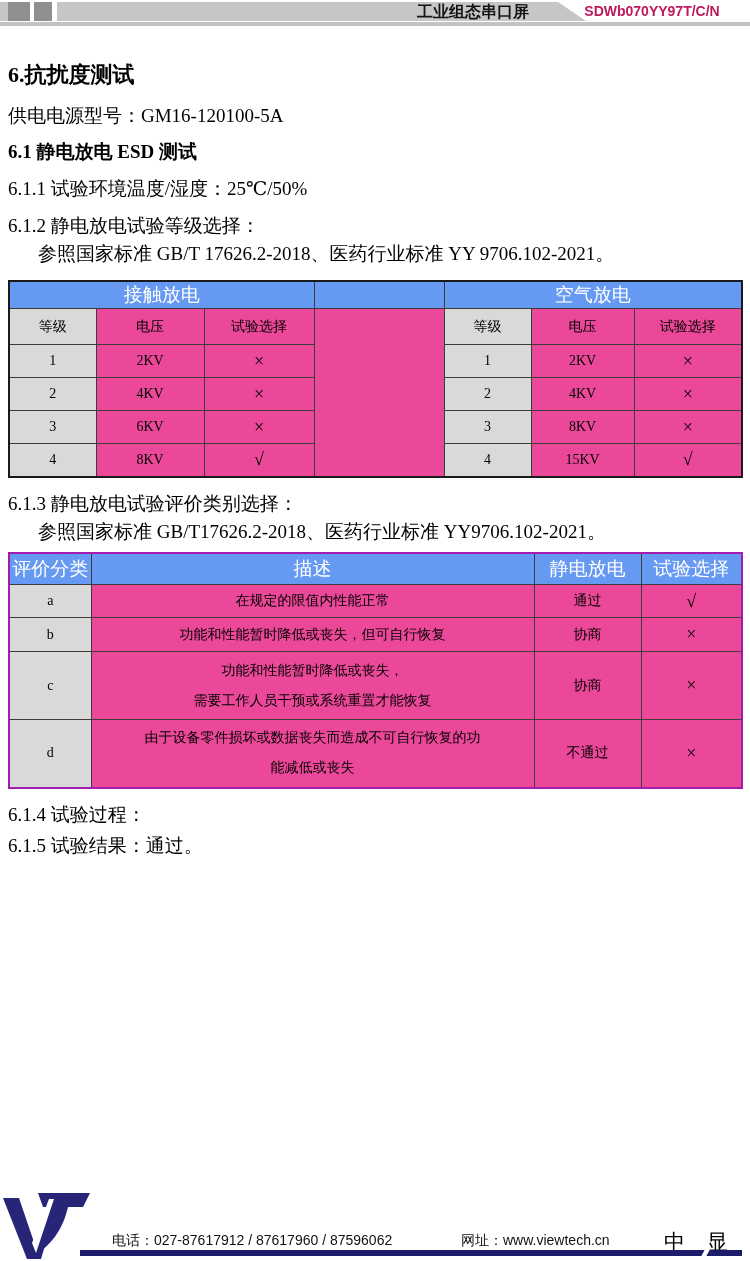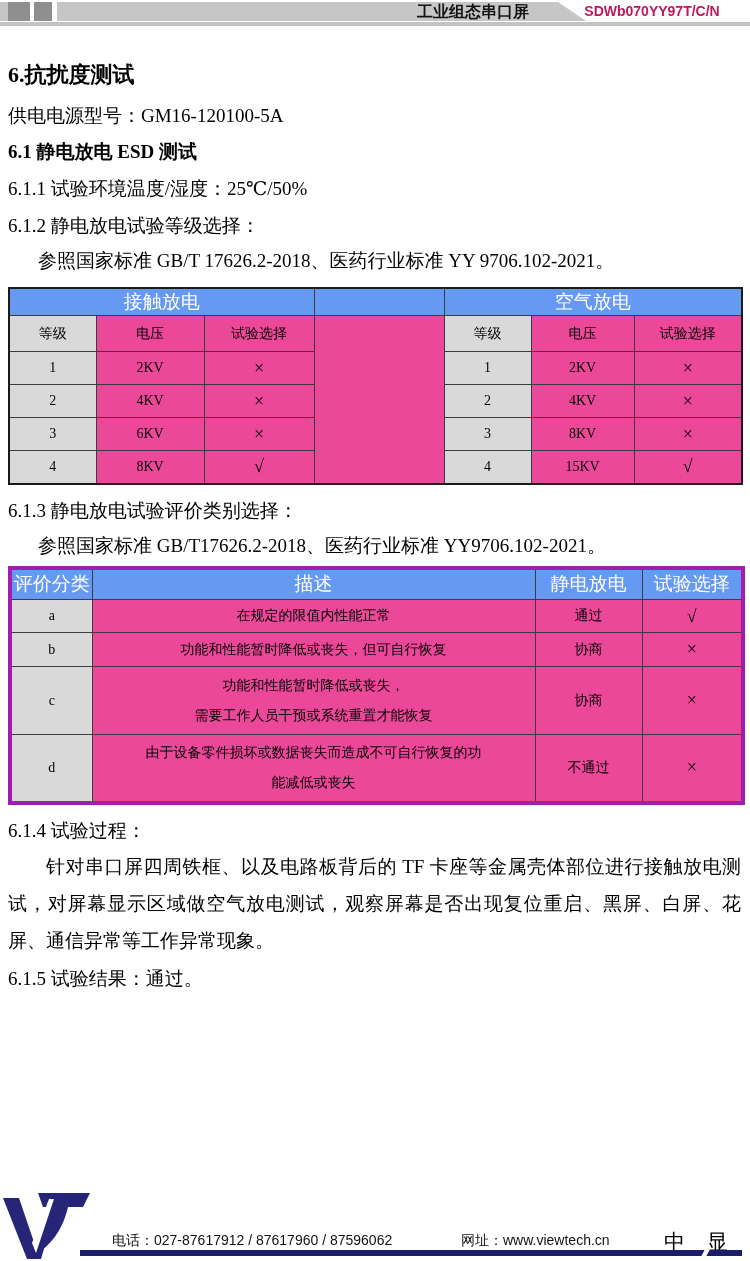--- a/index.html
+++ b/index.html
@@ -29,31 +29,31 @@
     position:absolute;top:1px;left:562px;width:180px;height:20px;line-height:20px;
     text-align:center;font-family:"Liberation Sans","DejaVu Sans",sans-serif;
     font-weight:bold;font-size:14px;color:#be185d;
   }
   
   .content{position:absolute;top:55px;left:8px;width:733px;}
   .h-main{font-size:22px;font-weight:bold;margin:7px 0 0 0;line-height:26px;}
   .line{font-size:19px;line-height:23px;margin:14px 0 0 0;}
   .power-line{margin-top:16px;}
   .h-sub{font-size:19px;font-weight:bold;line-height:23px;margin:13px 0 0 0;}
-  .ref{margin-top:12px;padding-left:30px;}
+  .ref{margin-top:5px;padding-left:30px;}
   
   table{border-collapse:collapse;table-layout:fixed;width:733px;background:#ec4899;}
   .tbl1{margin-top:15px;}
   .tbl2{margin-top:9px;}
   td{
     border:1px solid #3c3c3c;text-align:center;vertical-align:middle;
     font-size:14px;padding:0;
   }
   .tbl1{border:2px solid #1a1a1a;}
-  .tbl2{border:4px solid #a21caf;padding-left:15px;}
+  .tbl2{border:2px solid #a21caf;padding-left:15px;}
   td.blue{background:#6699f2;color:#ffffff;font-size:19px;}
   td.gray{background:#d9d9d9;}
   .tbl1 .r-top{height:27px;}
   .tbl1 .r-sub{height:36px;}
   .tbl1 .r-data{height:33px;}
   .tbl2 .r-head{height:32px;}
   .tbl2 .r-a{height:33px;}
   .tbl2 .r-b{height:34px;}
   .tbl2 .r-cd{height:68px;}
   .desc2line div{line-height:30px;}
@@ -204,21 +204,20 @@
         <div>由于设备零件损坏或数据丧失而造成不可自行恢复的功</div>
         <div>能减低或丧失</div>
       </td>
       <td>不通过</td>
       <td class="mark">×</td>
     </tr>
   </tbody>
     </table>
 
   <div class="line">6.1.4 试验过程：</div>
-  <div class="para">针对串口屏四周铁框、以及电路板背后的 TF 卡座等金属壳体部位进行接触放电测试，对屏幕显示区域做空气放电测试，观察屏幕是否出现复位重启、黑屏、白屏、花屏、通信异常等工作异常现象。</div>
   <div class="line" style="margin-top:8px">6.1.5 试验结果：通过。</div>
 
 </div>
 
 <div class="logo">
   <svg width="88" height="66" viewBox="0 0 88 66">
     <path d="M1,5 L17,5 L34,55 L49,5 L57,5 L39,66 L25,66 Z" fill="#262577"></path>
     <path d="M36,0 L88,0 L81,14 L66,14 C61,36 49,54 28,65 C40,47 48,30 52,14 L41,14 Z" fill="#262577"></path>
     <polygon points="47,6 52,6 34,60 30,50" fill="#ffffff"></polygon>
   </svg>

